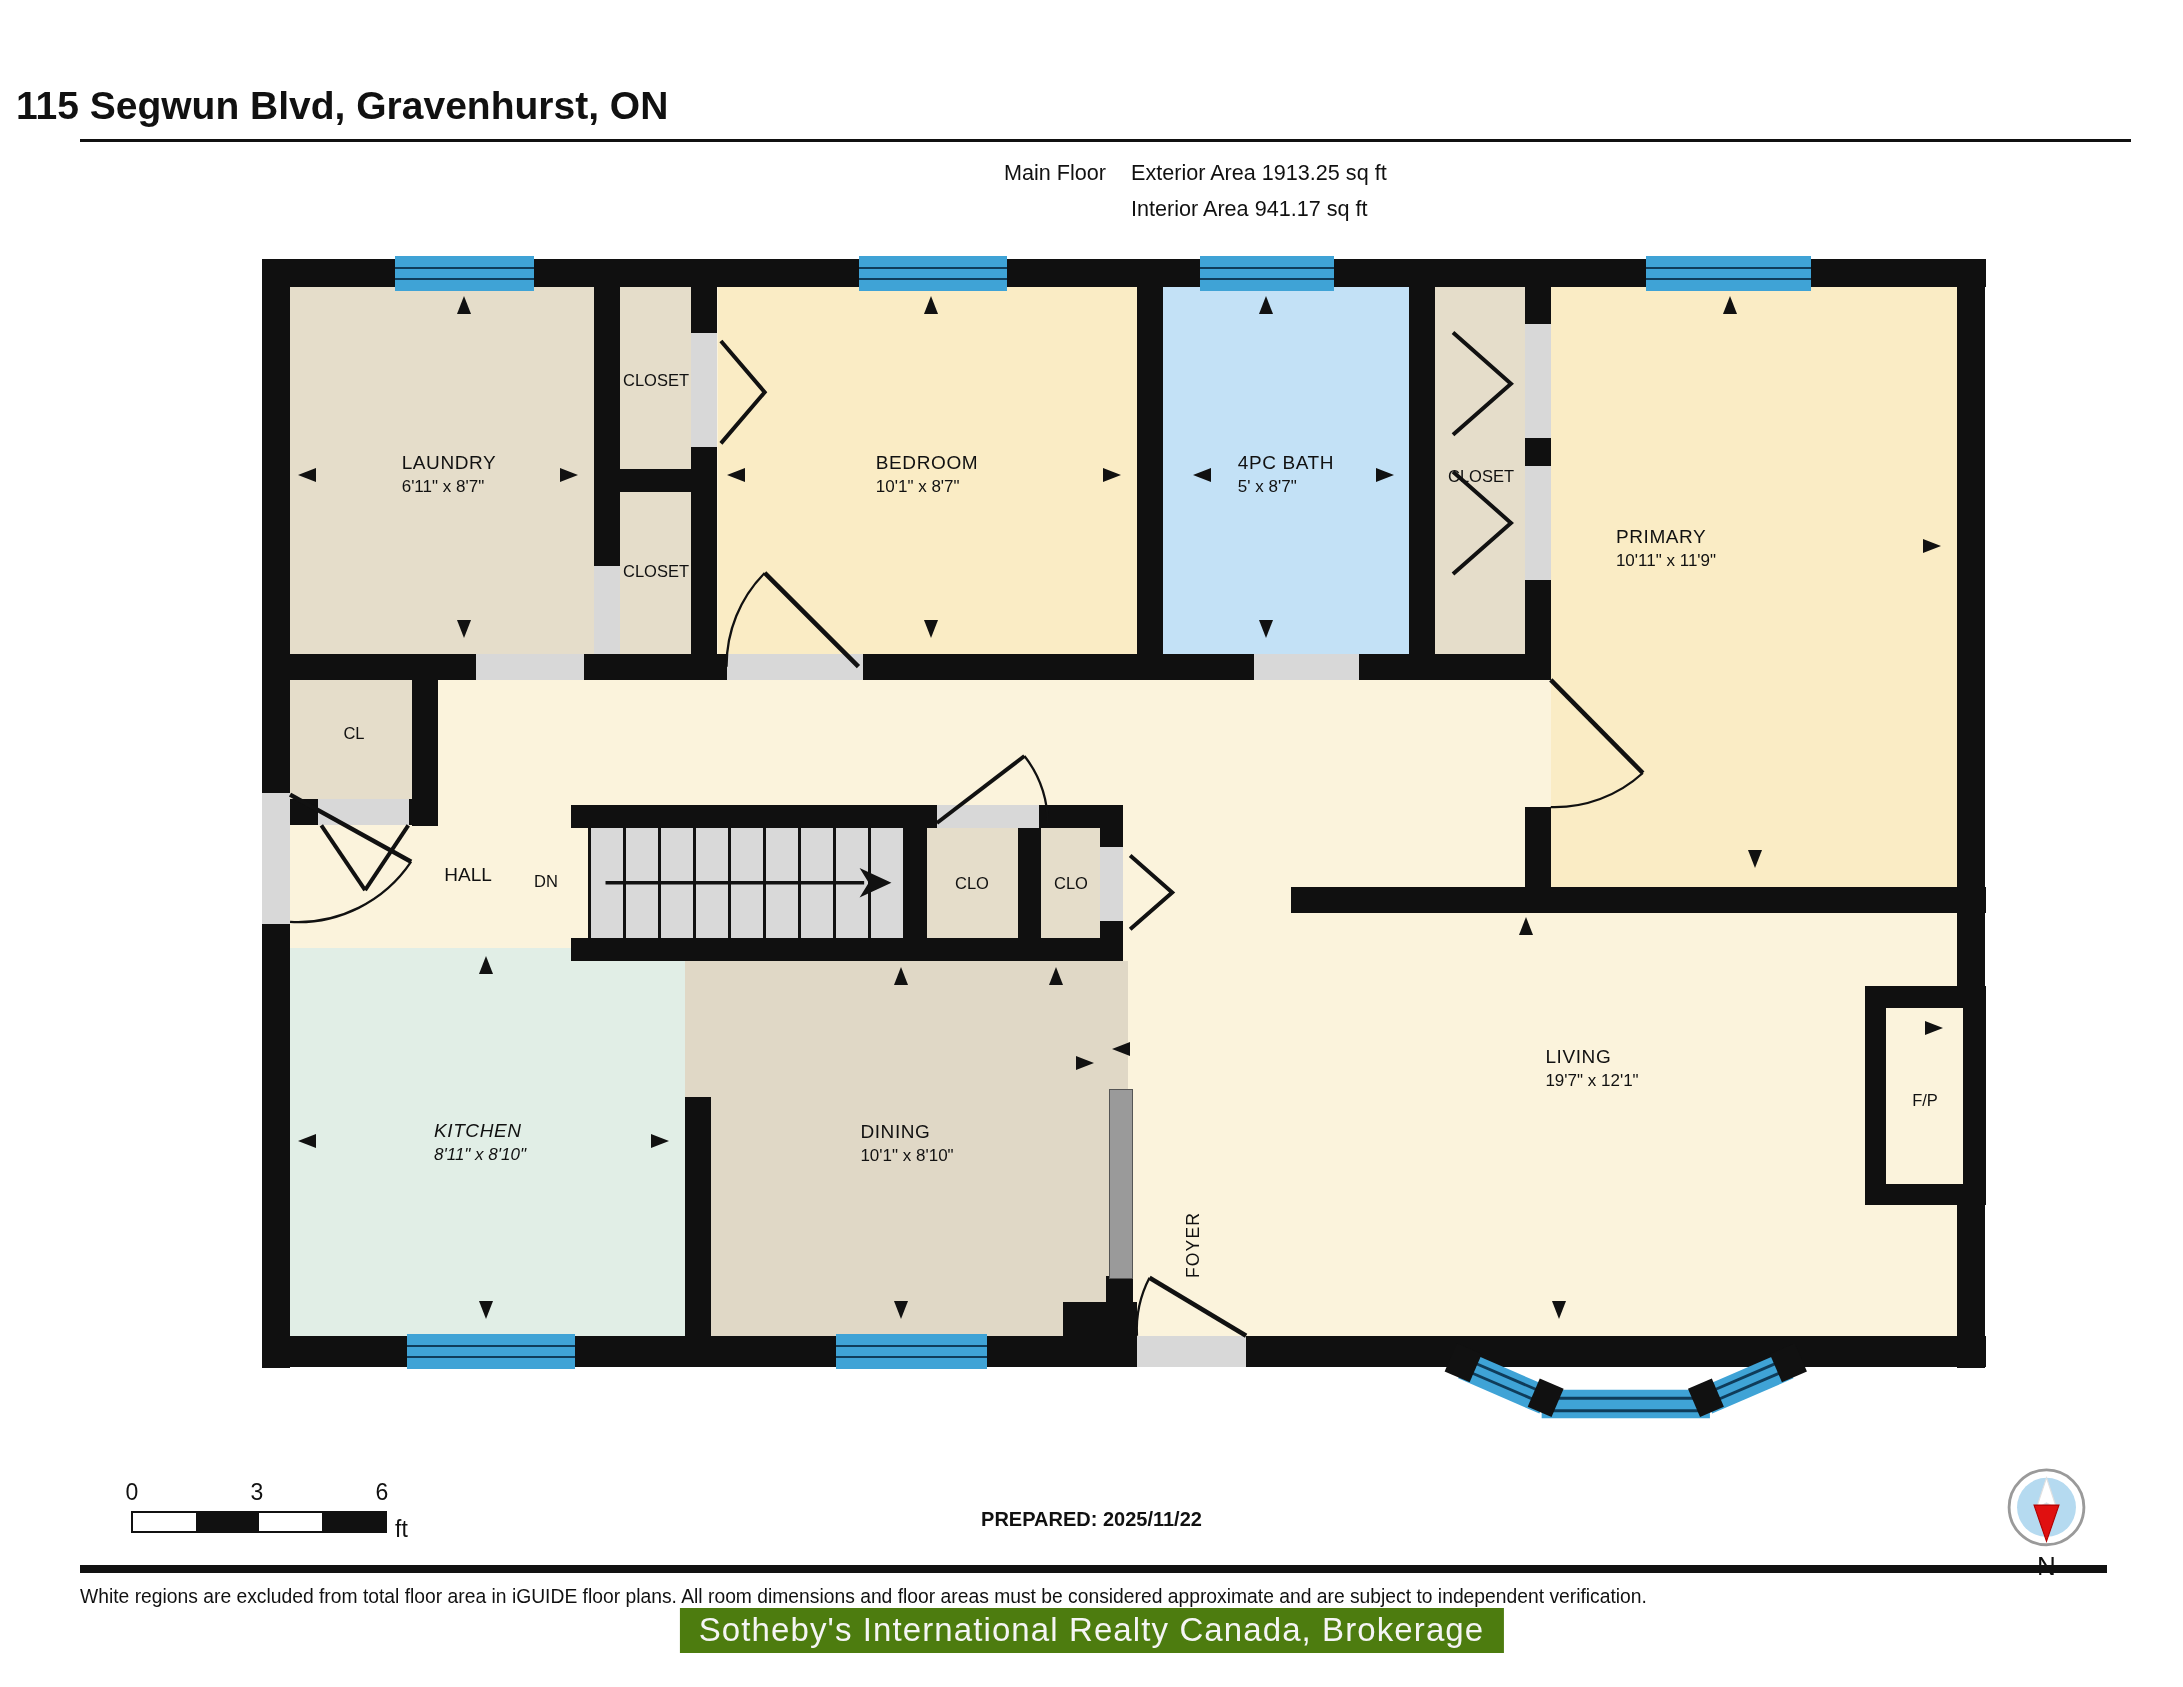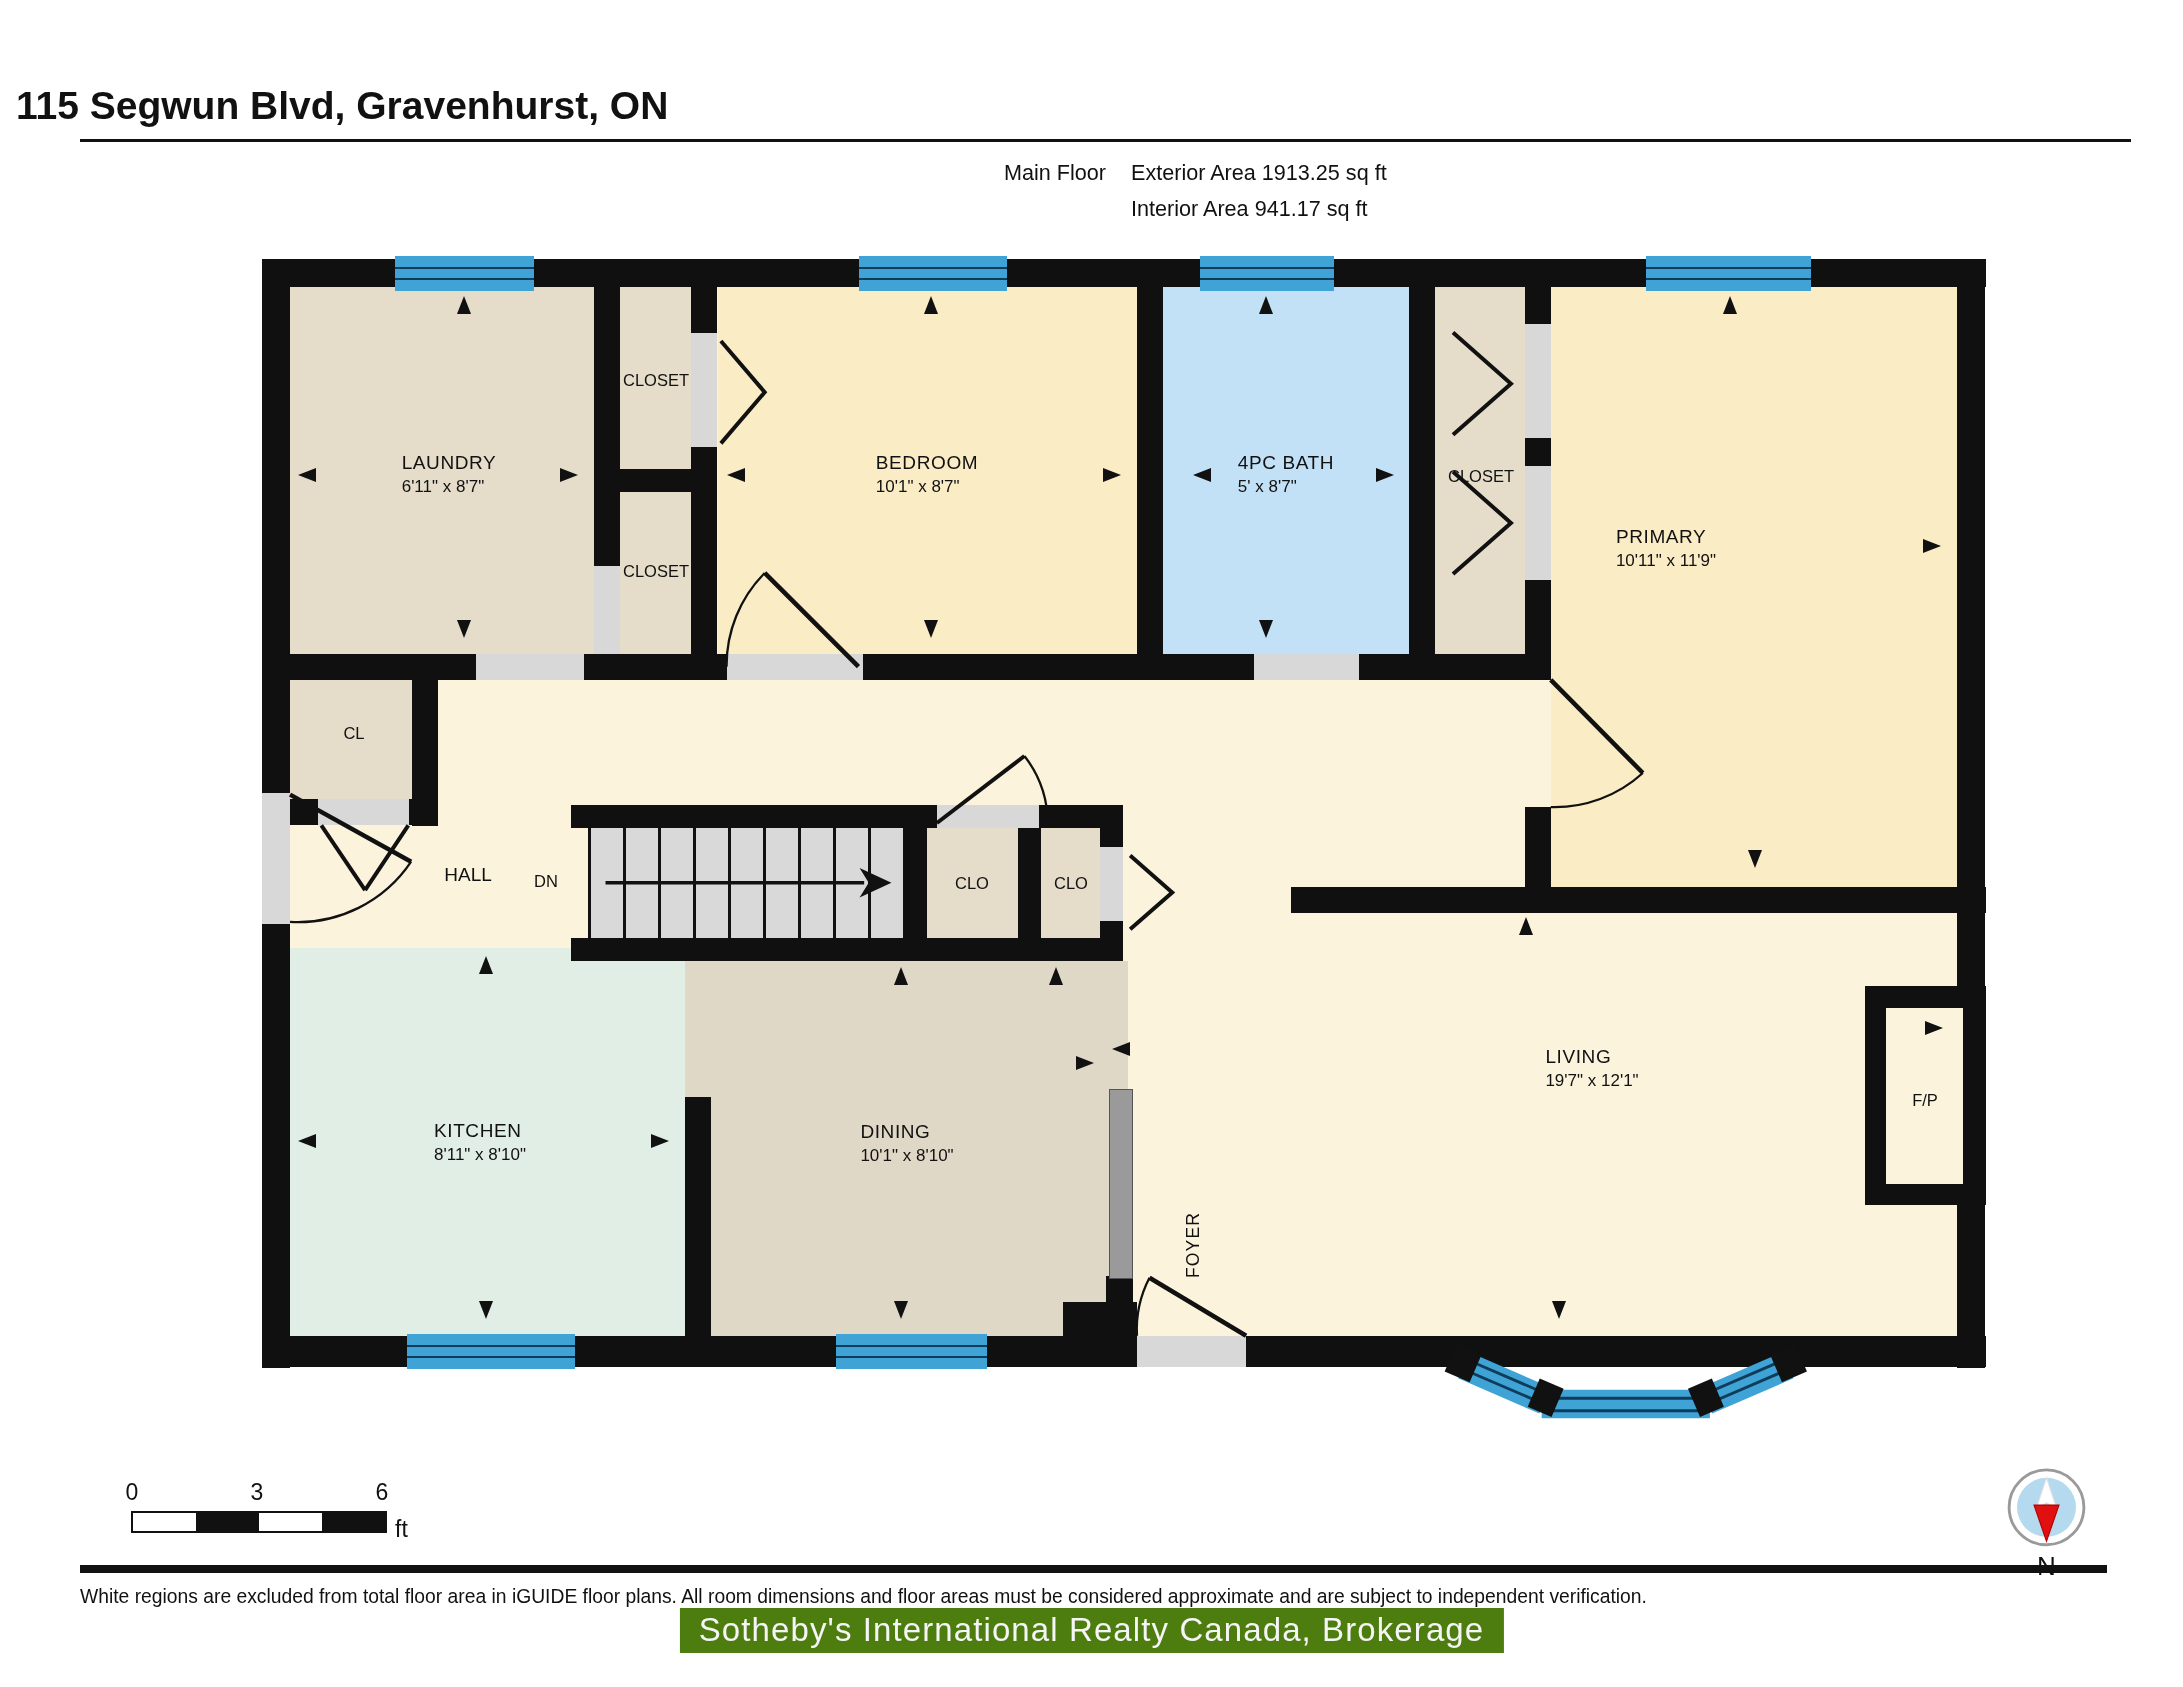--- a/index.html
+++ b/index.html
@@ -195,21 +195,21 @@
       <div class="rdims">10'1" x 8'7"</div>
   </div>
   <div class="rlabel" style="left:1286px;top:475px;">
     <div class="rname">4PC BATH</div>
       <div class="rdims">5' x 8'7"</div>
   </div>
   <div class="rlabel" style="left:1666px;top:549px;">
     <div class="rname">PRIMARY</div>
       <div class="rdims">10'11" x 11'9"</div>
   </div>
-  <div class="rlabel" style="left:480px;top:1143px;">
+  <div class="rlabel" style="left:480px;top:1143px;font-style:italic;">
     <div class="rname">KITCHEN</div>
       <div class="rdims">8'11" x 8'10"</div>
   </div>
   <div class="rlabel" style="left:907px;top:1144px;">
     <div class="rname">DINING</div>
       <div class="rdims">10'1" x 8'10"</div>
   </div>
   <div class="rlabel" style="left:1592px;top:1069px;">
     <div class="rname">LIVING</div>
       <div class="rdims">19'7" x 12'1"</div>
@@ -229,20 +229,21 @@
   <div class="sb-t" style="left:257px;">3</div>
   <div class="sb-t" style="left:382px;">6</div>
   <div id="sb">
     <div class="sbseg" style="background:#fff;"></div>
     <div class="sbseg" style="background:#111;"></div>
     <div class="sbseg" style="background:#fff;"></div>
     <div class="sbseg" style="background:#111;"></div>
   </div>
   <div id="sbft">ft</div>
 
+  <div id="prepared">PREPARED: 2025/11/22</div>
 
   <svg style="left:2001px;top:1462px;" width="91" height="119" viewBox="0 0 160 210">
     <circle cx="80" cy="80" r="66" fill="#ffffff" stroke="#9a9a9a" stroke-width="5"></circle>
     <circle cx="80" cy="80" r="52" fill="#b5daf0"></circle>
     <polygon points="80,28 62,82 80,72 98,82" fill="#ffffff" stroke="#e0e0e0" stroke-width="2"></polygon>
     <polygon points="58,76 102,76 80,140" fill="#e01010" stroke="#b00000" stroke-width="2"></polygon>
     <text x="80" y="200" font-size="46" text-anchor="middle" fill="#111" font-family="Liberation Sans, sans-serif">N</text>
   </svg>
 
   <div id="thick"></div>

